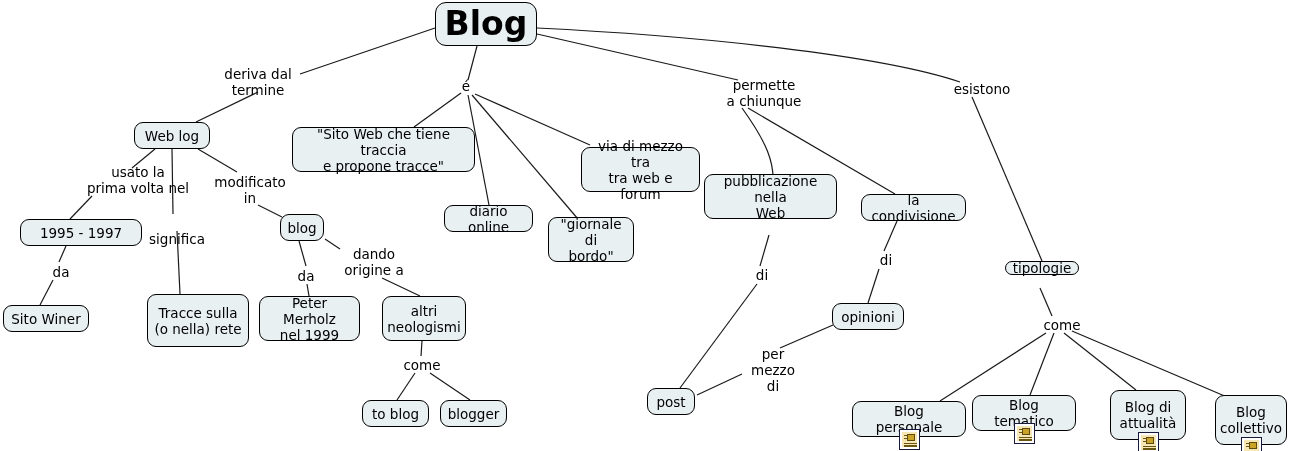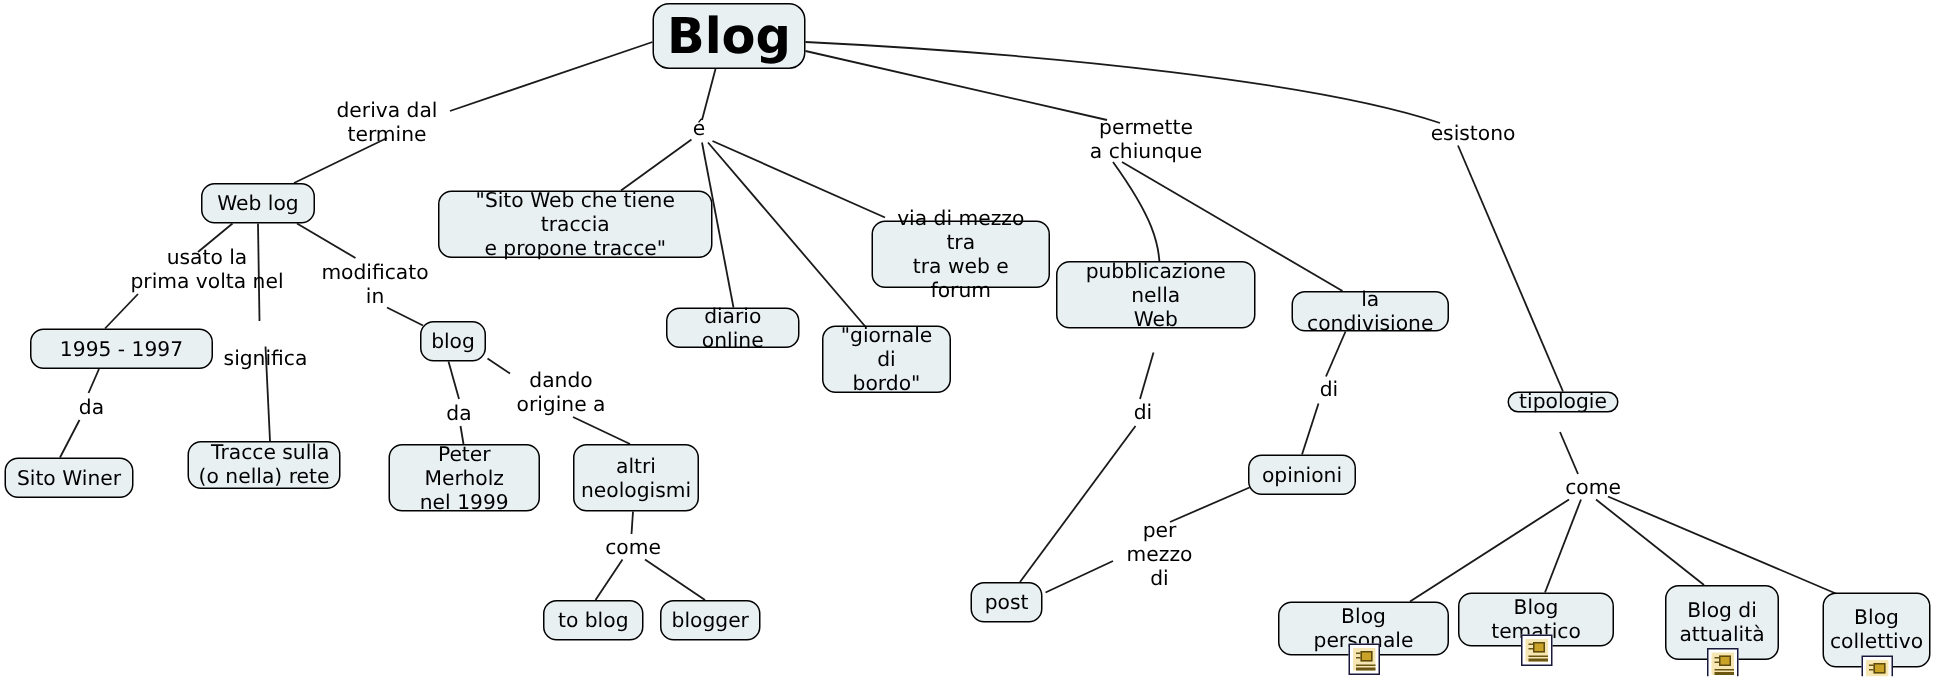--- a/index.html
+++ b/index.html
@@ -138,21 +138,21 @@
       <path d="M 1046 333 L 940 401" fill="none" stroke="#1a1a1a" stroke-width="1.2"></path>
       <path d="M 1054 333 L 1030 395" fill="none" stroke="#1a1a1a" stroke-width="1.2"></path>
       <path d="M 1064 333 L 1136 390" fill="none" stroke="#1a1a1a" stroke-width="1.2"></path>
       <path d="M 1072 331 L 1227 397" fill="none" stroke="#1a1a1a" stroke-width="1.2"></path>
     </svg>
   <div id="nodes-layer">
       <div class="node root" style="left: 435px; top: 2px; width: 102px; height: 44px;"><span>Blog</span></div>
       <div class="node" style="left: 134px; top: 122px; width: 76px; height: 27px;"><span>Web log</span></div>
       <div class="node" style="left: 20px; top: 219px; width: 122px; height: 27px;"><span>1995 - 1997</span></div>
       <div class="node" style="left: 3px; top: 305px; width: 86px; height: 27px;"><span>Sito Winer</span></div>
-      <div class="node" style="left: 125px; top: 294px; width: 102px; height: 32px; text-align: right;"><span>Tracce sulla
+      <div class="node" style="left: 147px; top: 294px; width: 102px; height: 53px;"><span>Tracce sulla
 (o nella) rete</span></div>
       <div class="node" style="left: 280px; top: 214px; width: 44px; height: 27px;"><span>blog</span></div>
       <div class="node" style="left: 259px; top: 296px; width: 101px; height: 45px;"><span>Peter Merholz
 nel 1999</span></div>
       <div class="node" style="left: 382px; top: 296px; width: 84px; height: 45px;"><span>altri
 neologismi</span></div>
       <div class="node" style="left: 362px; top: 400px; width: 67px; height: 27px;"><span>to blog</span></div>
       <div class="node" style="left: 440px; top: 400px; width: 67px; height: 27px;"><span>blogger</span></div>
       <div class="node" style="left: 292px; top: 127px; width: 183px; height: 45px;"><span>"Sito Web che tiene traccia
 e propone tracce"</span></div>

